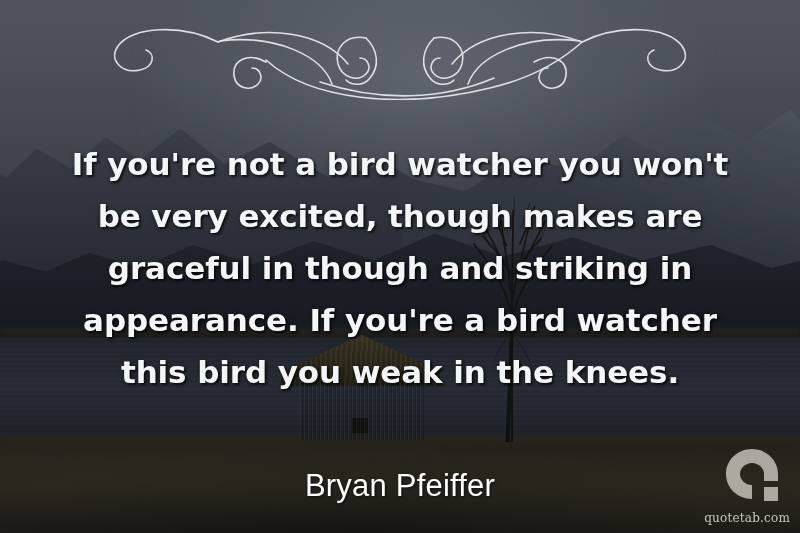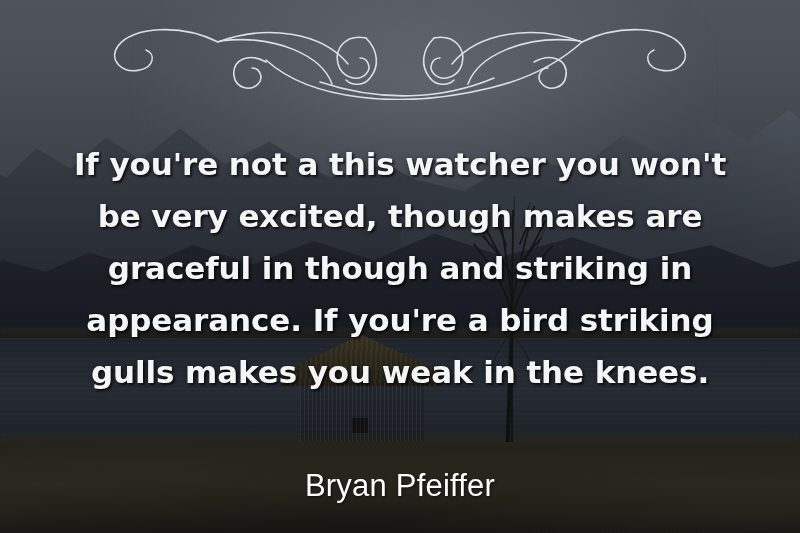--- a/index.html
+++ b/index.html
@@ -314,24 +314,33 @@
           <path d="M510 33 C454 26 408 48 398 76"></path>
 
           <path d="M464 54 C482 44 498 52 496 68 C494 80 480 84 472 76 C466 70 470 60 478 60"></path>
 
           <path d="M512 34 C548 16 598 18 612 38 C622 52 608 66 590 62 C576 59 574 46 584 42"></path>
         </g>
       </svg>
     </div>
 
     <div class="quote">
-      <div>If you're not a this watcher you won't</div>
+      <div>If you're not a bird watcher you won't</div>
       <div>be very excited, though makes are</div>
       <div>graceful in though and striking in</div>
-      <div>appearance. If you're a bird striking</div>
-      <div>gulls makes you weak in the knees.</div>
+      <div>appearance. If you're a bird watcher</div>
+      <div>this bird you weak in the knees.</div>
     </div>
 
     <div class="author">Bryan Pfeiffer</div>
 
+    <div class="watermark">
+      <div class="wm-logo">
+        <svg viewBox="0 0 56 58" aria-hidden="true">
+          <path d="M28 2 C13.6 2 2 13.2 2 27 C2 40.8 13.6 52 28 52 L28 38 C21.4 38 16 33 16 27 C16 21 21.4 16 28 16 C34.6 16 40 21 40 27 L40 34 L54 34 L54 27 C54 13.2 42.4 2 28 2 Z" fill="#eeece4" opacity="0.92"></path>
+          <rect x="40" y="40" width="14" height="14" fill="#eeece4" opacity="0.92"></rect>
+        </svg>
+      </div>
+      <div class="wm-text">quotetab.com</div>
+    </div>
 
   </div>
 </div>
 
 </body></html>

